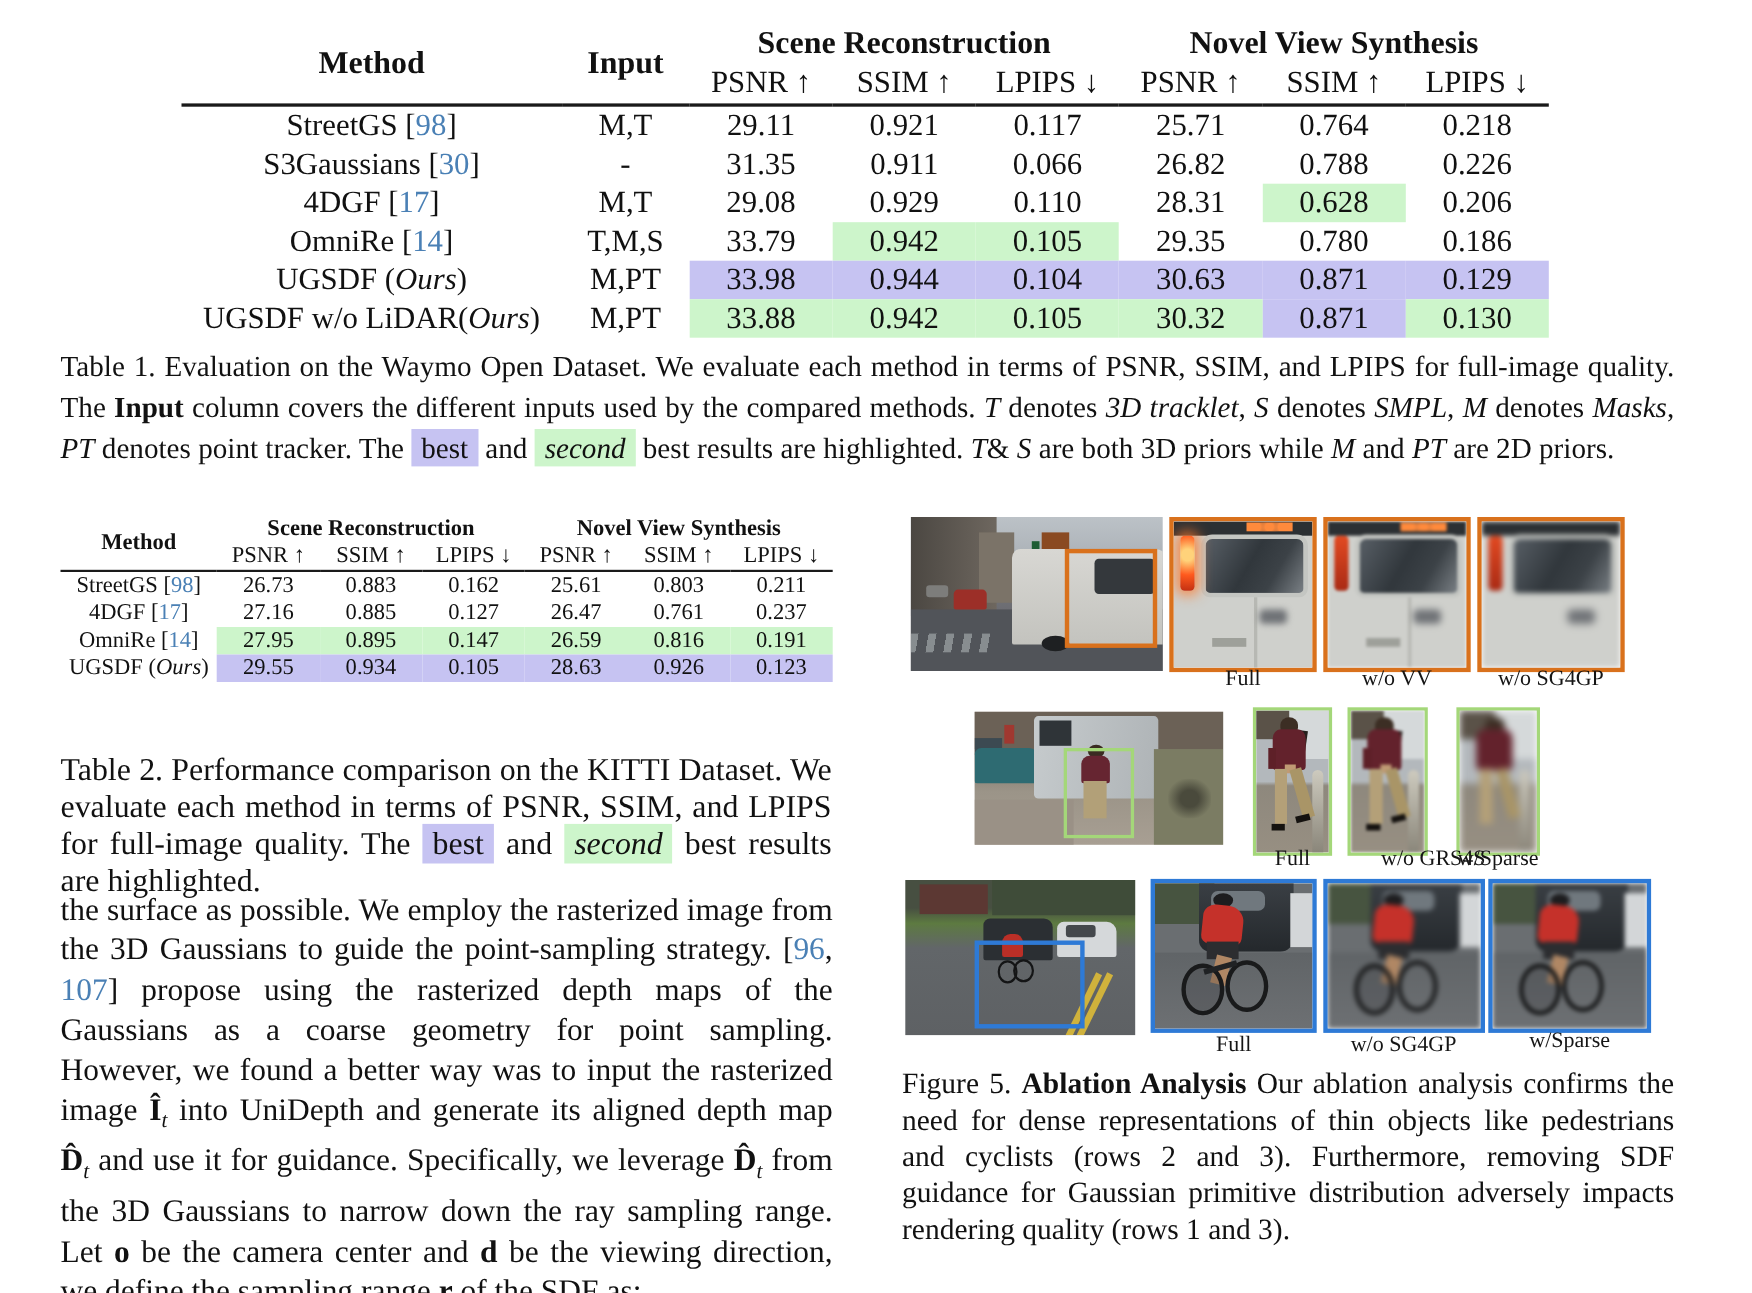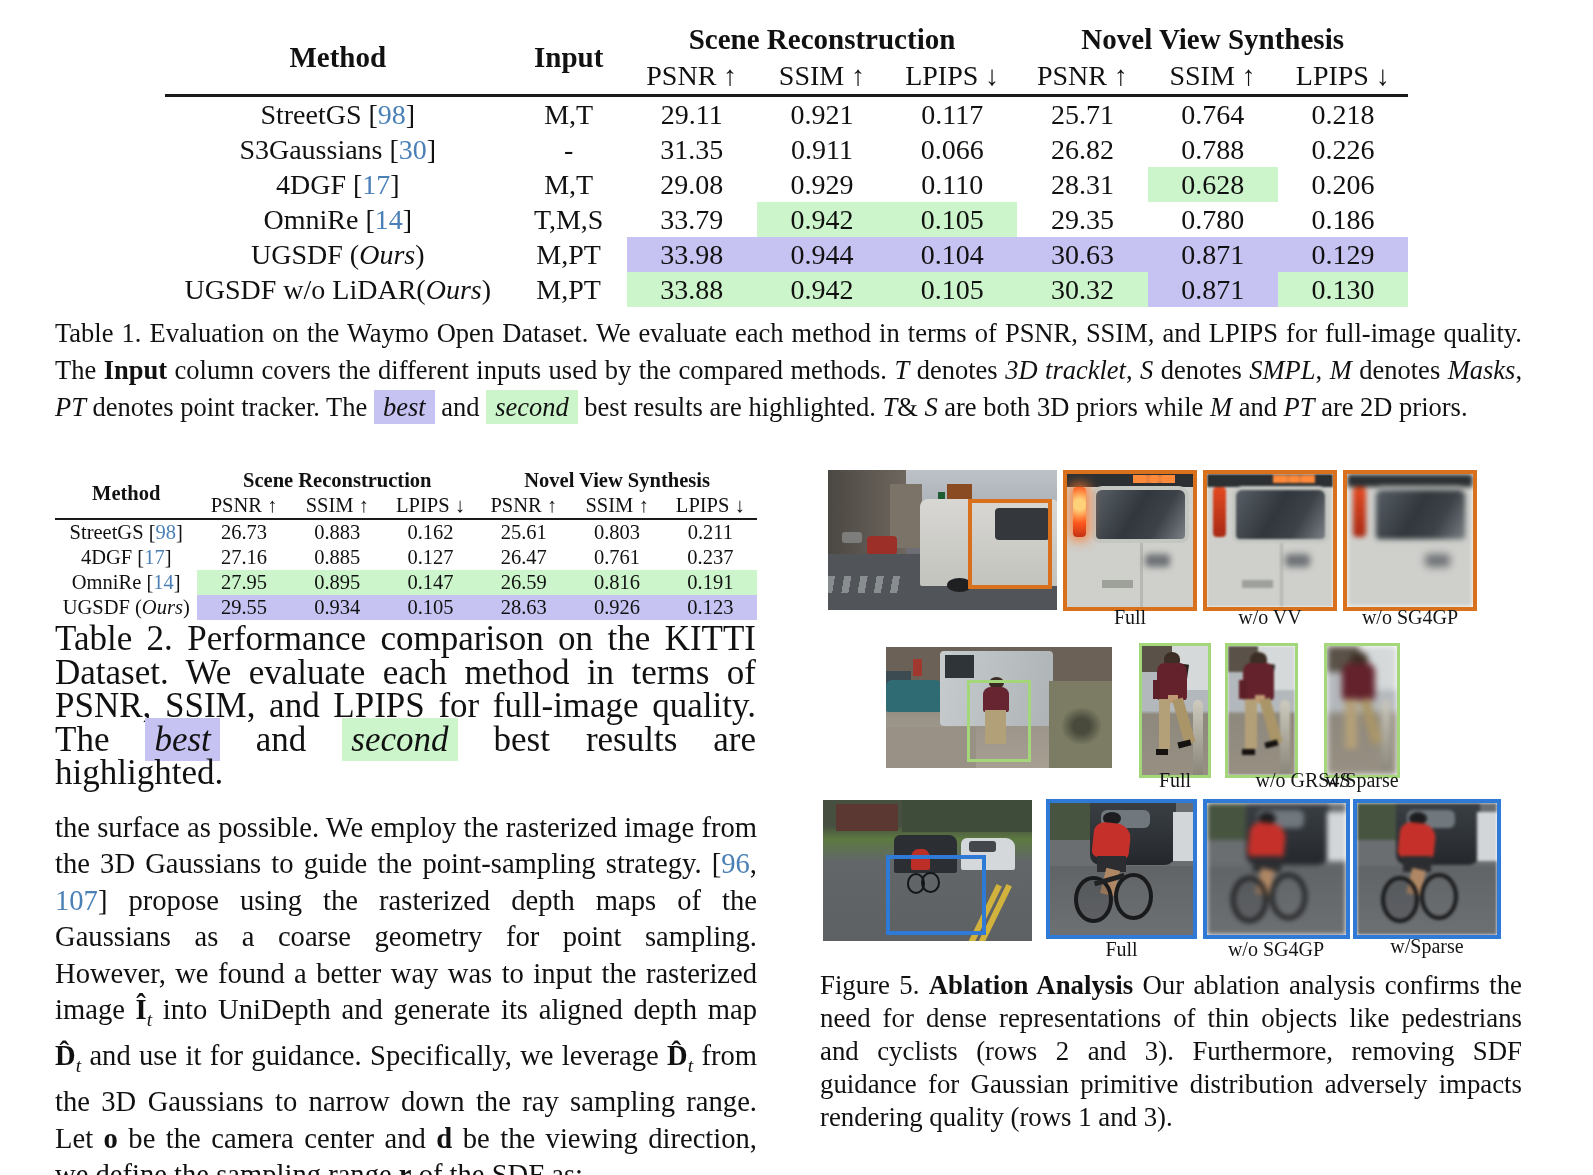--- a/index.html
+++ b/index.html
@@ -4,21 +4,21 @@
 <style>
   html,body{width:1593px;height:1175px;margin:0;overflow:hidden;background:#ffffff;
             font-family:"Liberation Serif", serif;color:#111;}
   .abs{position:absolute;}
 
   
   .seg-n{}
   .seg-b{font-weight:bold;}
   .seg-i{font-style:italic;margin-top:28px;}
   .seg-c{color:var(--citation_blue);}
-  .seg-hb{background:var(--highlight_best);font-style:italic;padding:2px 9px;}
+  .seg-hb{background:var(--highlight_best);padding:2px 9px;}
   .seg-hs{background:var(--highlight_second);font-style:italic;padding:2px 9px;}
   .seg-mb{font-weight:bold;}
   .seg-sub{vertical-align:sub;font-size:68%;font-style:italic;}
 
   
   #table1{left:165px;top:20px;width:1243px;}
   #table1 table{border-collapse:collapse;width:1243px;table-layout:fixed;font-size:28px;}
   #table1 th,#table1 td{text-align:center;font-weight:normal;padding:0;}
   #table1 .ghead{font-weight:bold;height:38px;font-size:29px;}
   #table1 .chead{height:36px;}
@@ -40,21 +40,21 @@
   #table2 th,#table2 td{text-align:center;font-weight:normal;padding:0;}
   #table2 .ghead{font-weight:bold;height:25px;font-size:20.5px;}
   #table2 .mhead{font-weight:bold;}
   #table2 .chead{height:25px;}
   #table2 .rule{border-bottom:2.5px solid #1a1a1a;}
   #table2 td{height:25px;}
   #table2 .col-method{width:142px;}
   #table2 .col-m{width:93px;}
 
   
-  #caption2{left:55px;top:622px;width:701px;font-size:35px;line-height:33.5px;text-align:justify;}
+  #caption2{left:55px;top:684px;width:701px;font-size:29px;line-height:33.5px;text-align:justify;}
 
   
   #bodytext{left:55px;top:810px;width:702px;font-size:28.6px;line-height:36.4px;text-align:justify;}
 
   
   .fig-img{position:absolute;overflow:hidden;}
   .crop{position:absolute;overflow:hidden;box-sizing:border-box;}
   .crop.o{border:4px solid var(--fig_row1_border);}
   .crop.g{border:3px solid var(--fig_row2_border);}
   .crop.b{border:4px solid var(--fig_row3_border);}

